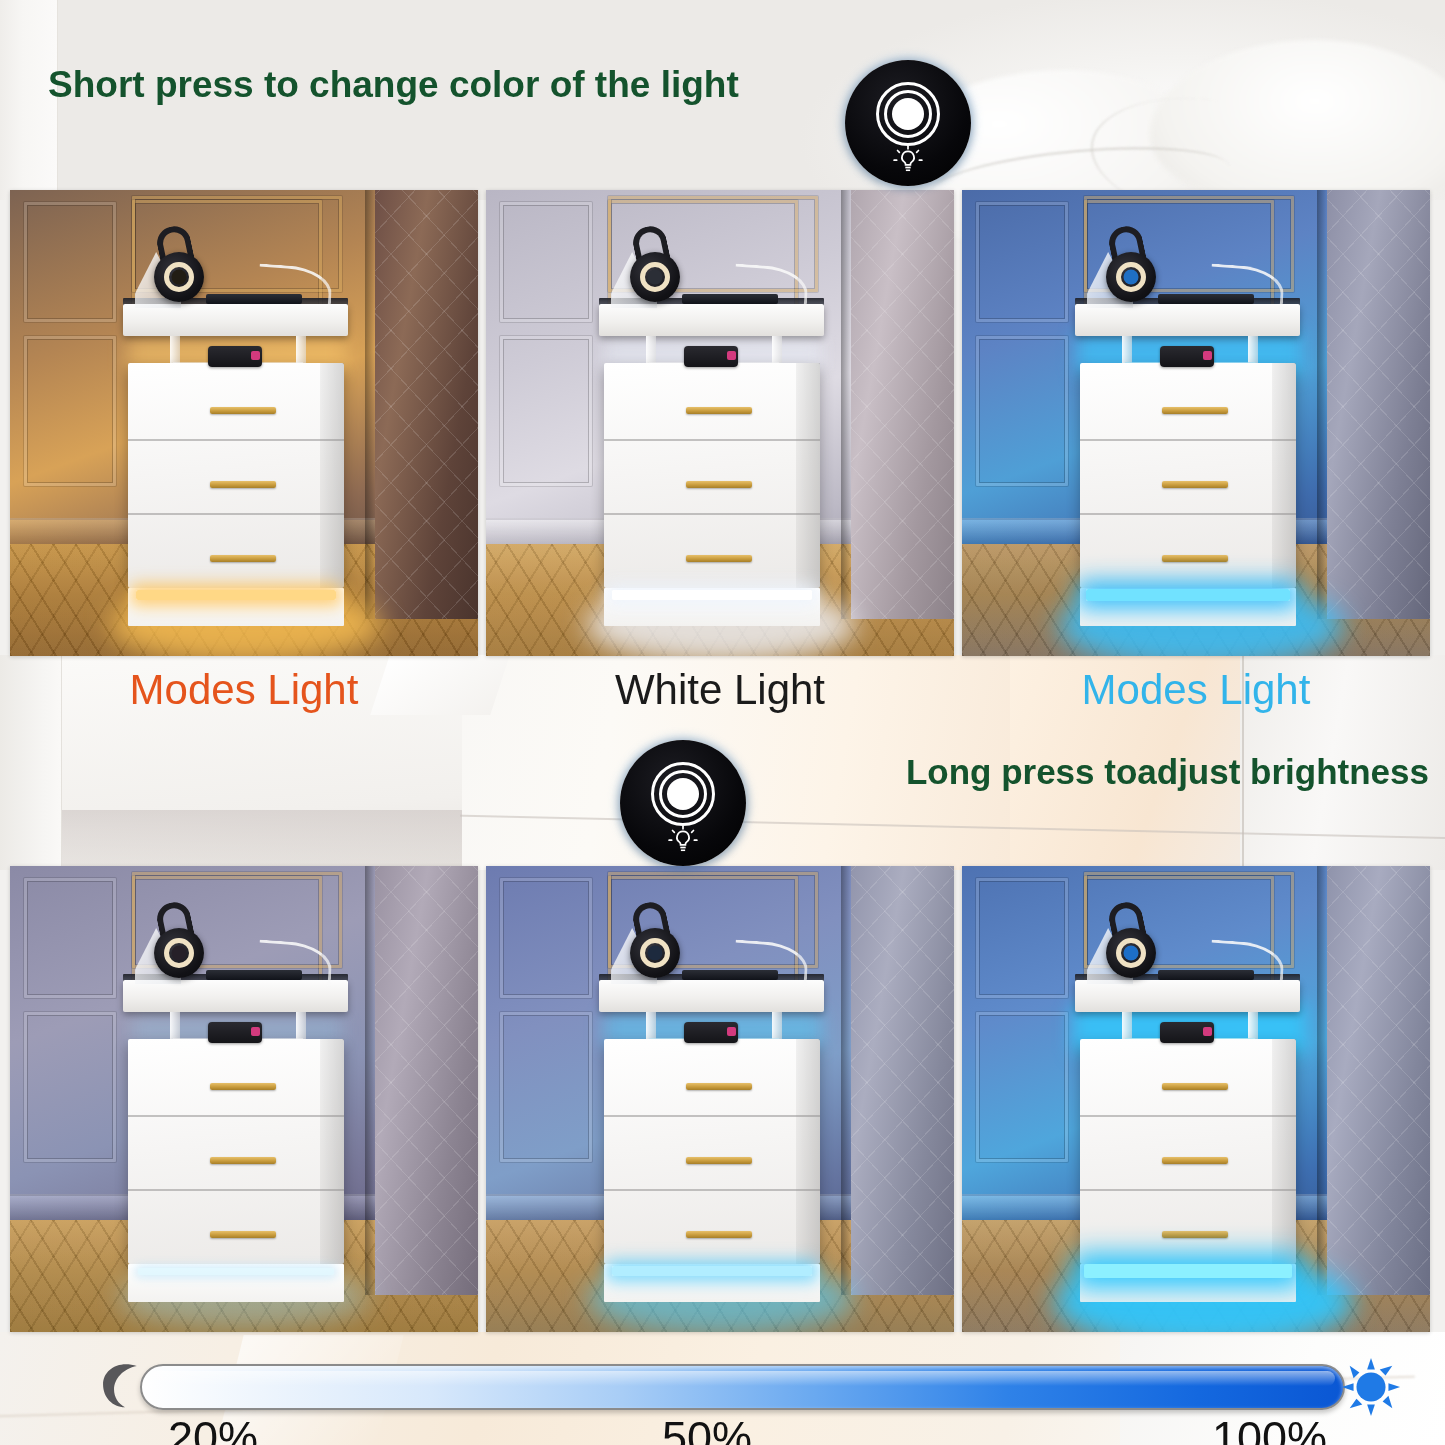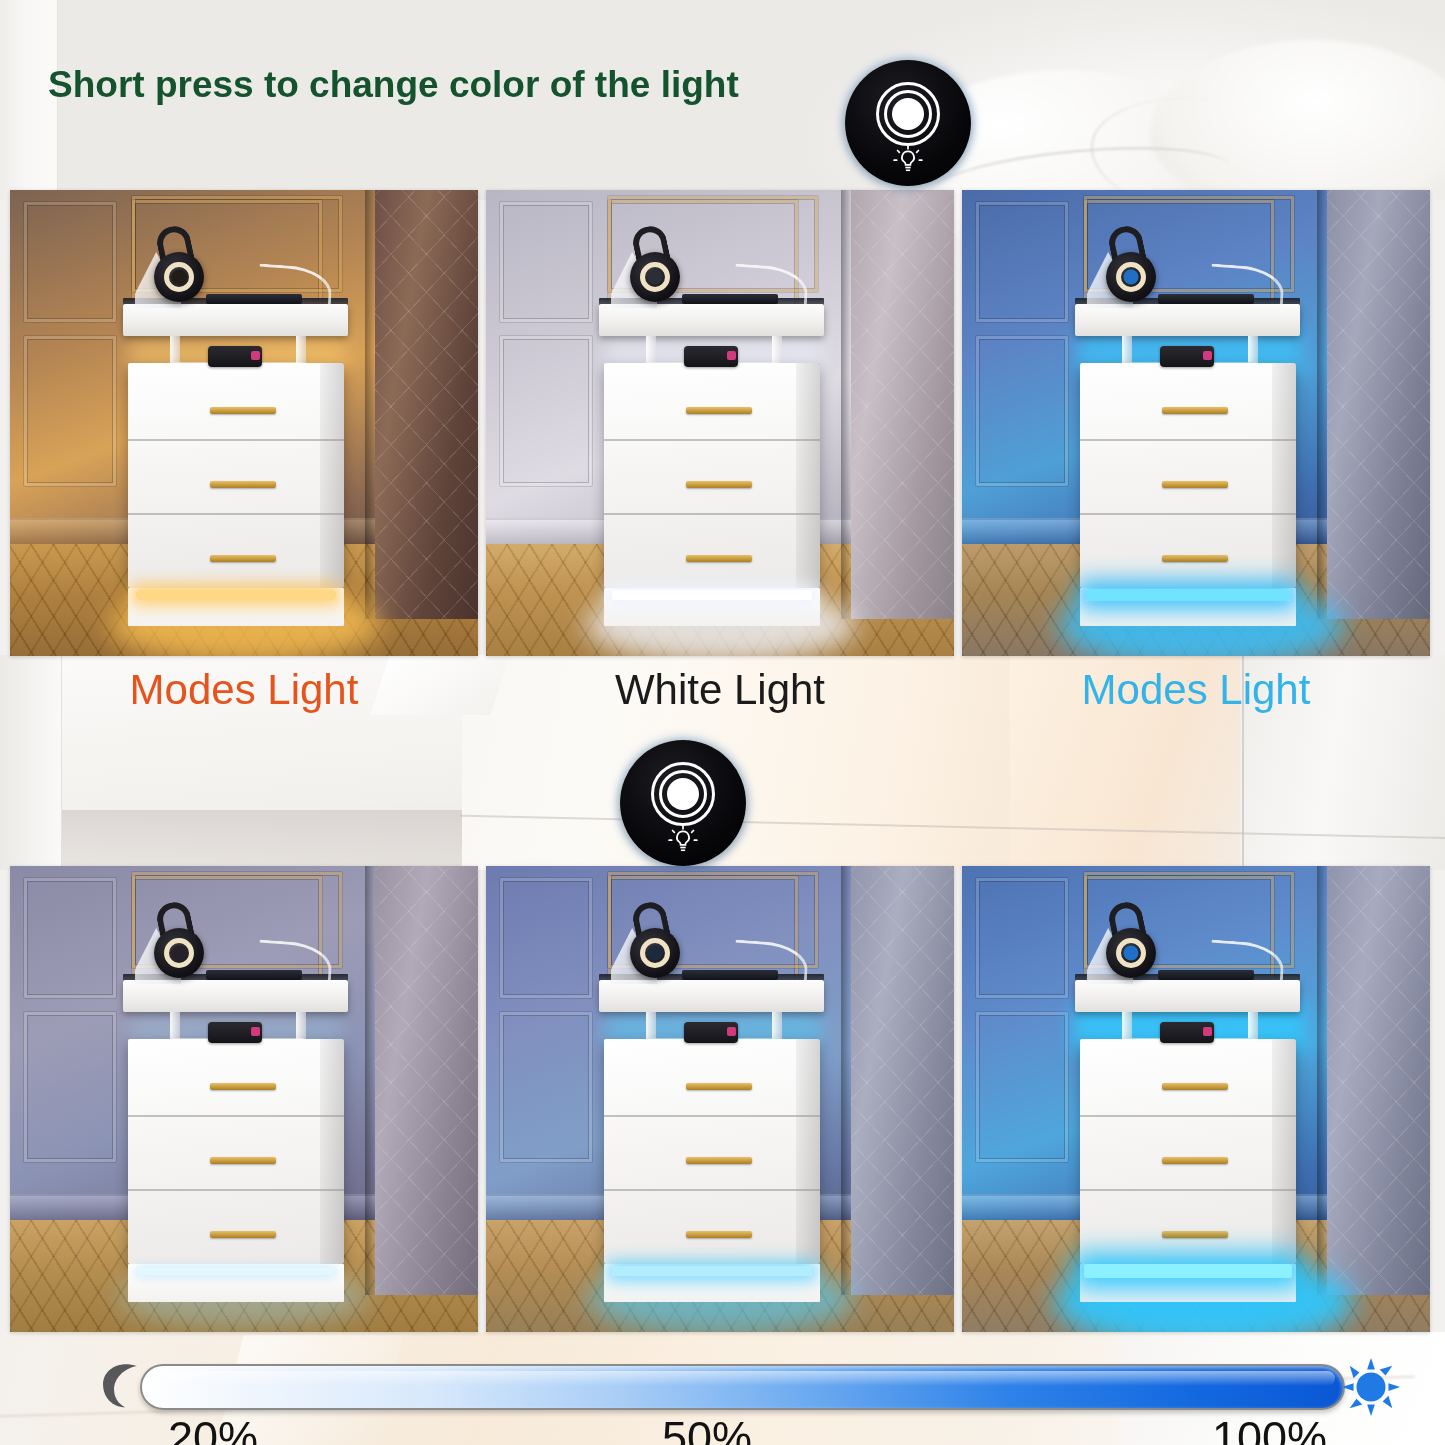--- a/index.html
+++ b/index.html
@@ -372,20 +372,21 @@
         <line x1="4.6" y1="4.6" x2="5.9" y2="5.9"></line>
         <line x1="19.4" y1="4.6" x2="18.1" y2="5.9"></line>
         <line x1="2.2" y1="11.4" x2="4" y2="11.4"></line>
         <line x1="21.8" y1="11.4" x2="20" y2="11.4"></line>
       </g>
     </svg>
   </div>
 </div>
 
 <div class="hdr-bright">
+  <div class="hdr-sub">Long press toadjust brightness</div>
 </div>
 
 <div class="touch-btn btn-mid">
   <div class="disc">
     <div class="tb-ring" style="top:22px;width:64px;height:64px;"></div>
     <div class="tb-ring" style="top:30px;width:48px;height:48px;"></div>
     <div class="tb-core" style="top:38px;width:32px;height:32px;"></div>
     <svg class="tb-bulb" style="top:84px;" width="34" height="34" viewBox="0 0 24 24">
       <path d="M12 5.2a4.2 4.2 0 0 0-2.5 7.6c.5.4.8 1 .8 1.6v.4h3.4v-.4c0-.6.3-1.2.8-1.6A4.2 4.2 0 0 0 12 5.2z" fill="none" stroke="#fff" stroke-width="1.25"></path>
       <rect x="10.1" y="16" width="3.8" height="1.2" fill="#fff"></rect>

